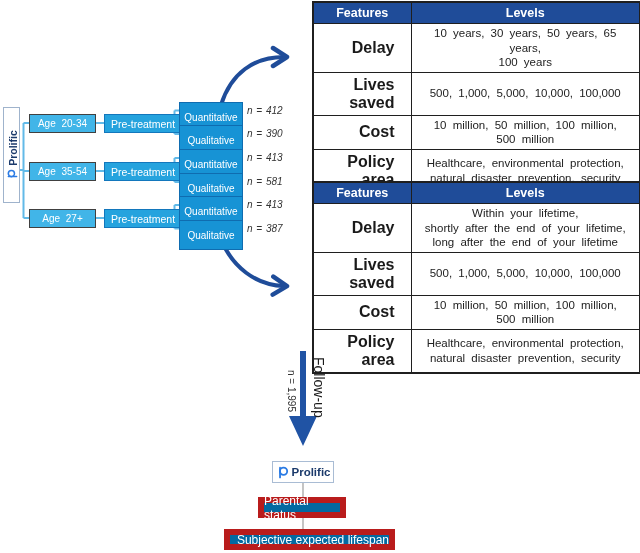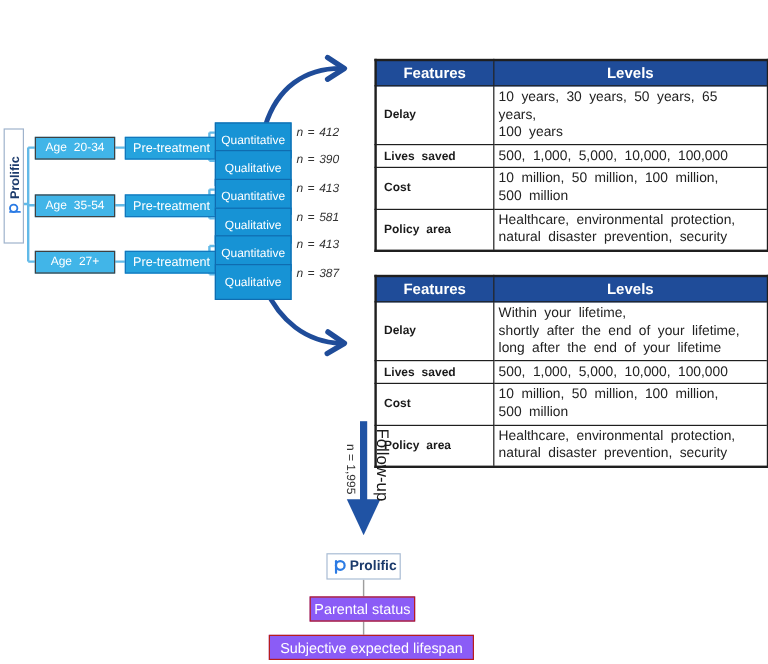--- a/index.html
+++ b/index.html
@@ -26,50 +26,50 @@
   .pro-vbox{position:absolute;left:3px;top:107px;width:17px;height:96px;background:#fff;
     border:1px solid #9FB3CC;box-sizing:border-box;}
   .pro-vinner{position:absolute;left:2px;top:92px;width:90px;height:13px;
     display:flex;align-items:center;justify-content:center;gap:3px;
     transform:rotate(-90deg);transform-origin:left top;
     font-size:10.5px;font-weight:bold;color:#1B3A6B;}
 
   
   table.ftable{
     position:absolute;border-collapse:collapse;table-layout:fixed;width:327px;
-    background:#fff;border:2px solid #1f1f1f;margin-top:48px;
+    background:#fff;border:2px solid #1f1f1f;
   }
   table.ftable th, table.ftable td{border:1px solid #1f1f1f;}
   table.ftable th{
     background:#1F4C99;color:#fff;font-size:12.5px;font-weight:bold;
     padding:3px 2px;word-spacing:2px;
   }
   td.feat{
-    font-size:10px;font-weight:bold;color:#1a1a1a;text-align:left;
-    vertical-align:middle;padding:3px 6px;word-spacing:3px;
+    font-size:16px;font-weight:bold;color:#1a1a1a;text-align:right;
+    vertical-align:middle;padding:3px 16px;word-spacing:3px;
   }
   td.lev{
-    font-size:11.5px;color:#222;text-align:left;vertical-align:middle;
+    font-size:11.5px;color:#222;text-align:center;vertical-align:middle;
     padding:2px 4px;line-height:1.27;white-space:pre-line;word-spacing:3px;
   }
 
   
   .rot{position:absolute;transform:rotate(90deg);transform-origin:left top;white-space:nowrap;}
   .fu-label{left:327px;top:357px;font-size:14px;color:#1a1a1a;}
   .fu-n{left:297px;top:370px;font-size:10px;color:#333;}
 
   
   .pro-bbox{
     position:absolute;left:272px;top:461px;width:62px;height:22px;background:#fff;
     border:1px solid #A9BCD4;box-sizing:border-box;display:flex;align-items:center;
     justify-content:center;gap:3px;font-size:11.5px;font-weight:bold;color:#1B3A6B;
   }
   .cyanbox{
-    position:absolute;box-sizing:border-box;background:#8b5cf6;border:1px solid #b91c1c;
-    color:#fff;font-size:12px;display:flex;align-items:center;justify-content:center;
+    position:absolute;box-sizing:border-box;background:#0369a1;border:6px solid #b91c1c;
+    color:#fff;font-size:12px;display:flex;align-items:center;justify-content:flex-end;
   }
   .parental{left:258px;top:497px;width:88px;height:21px;}
   .lifespan{left:224px;top:529px;width:171px;height:21px;}
 </style>
 </head>
 <body>
 
 <div class="canvas">
 
   <svg class="overlay" viewBox="0 0 640 553">

